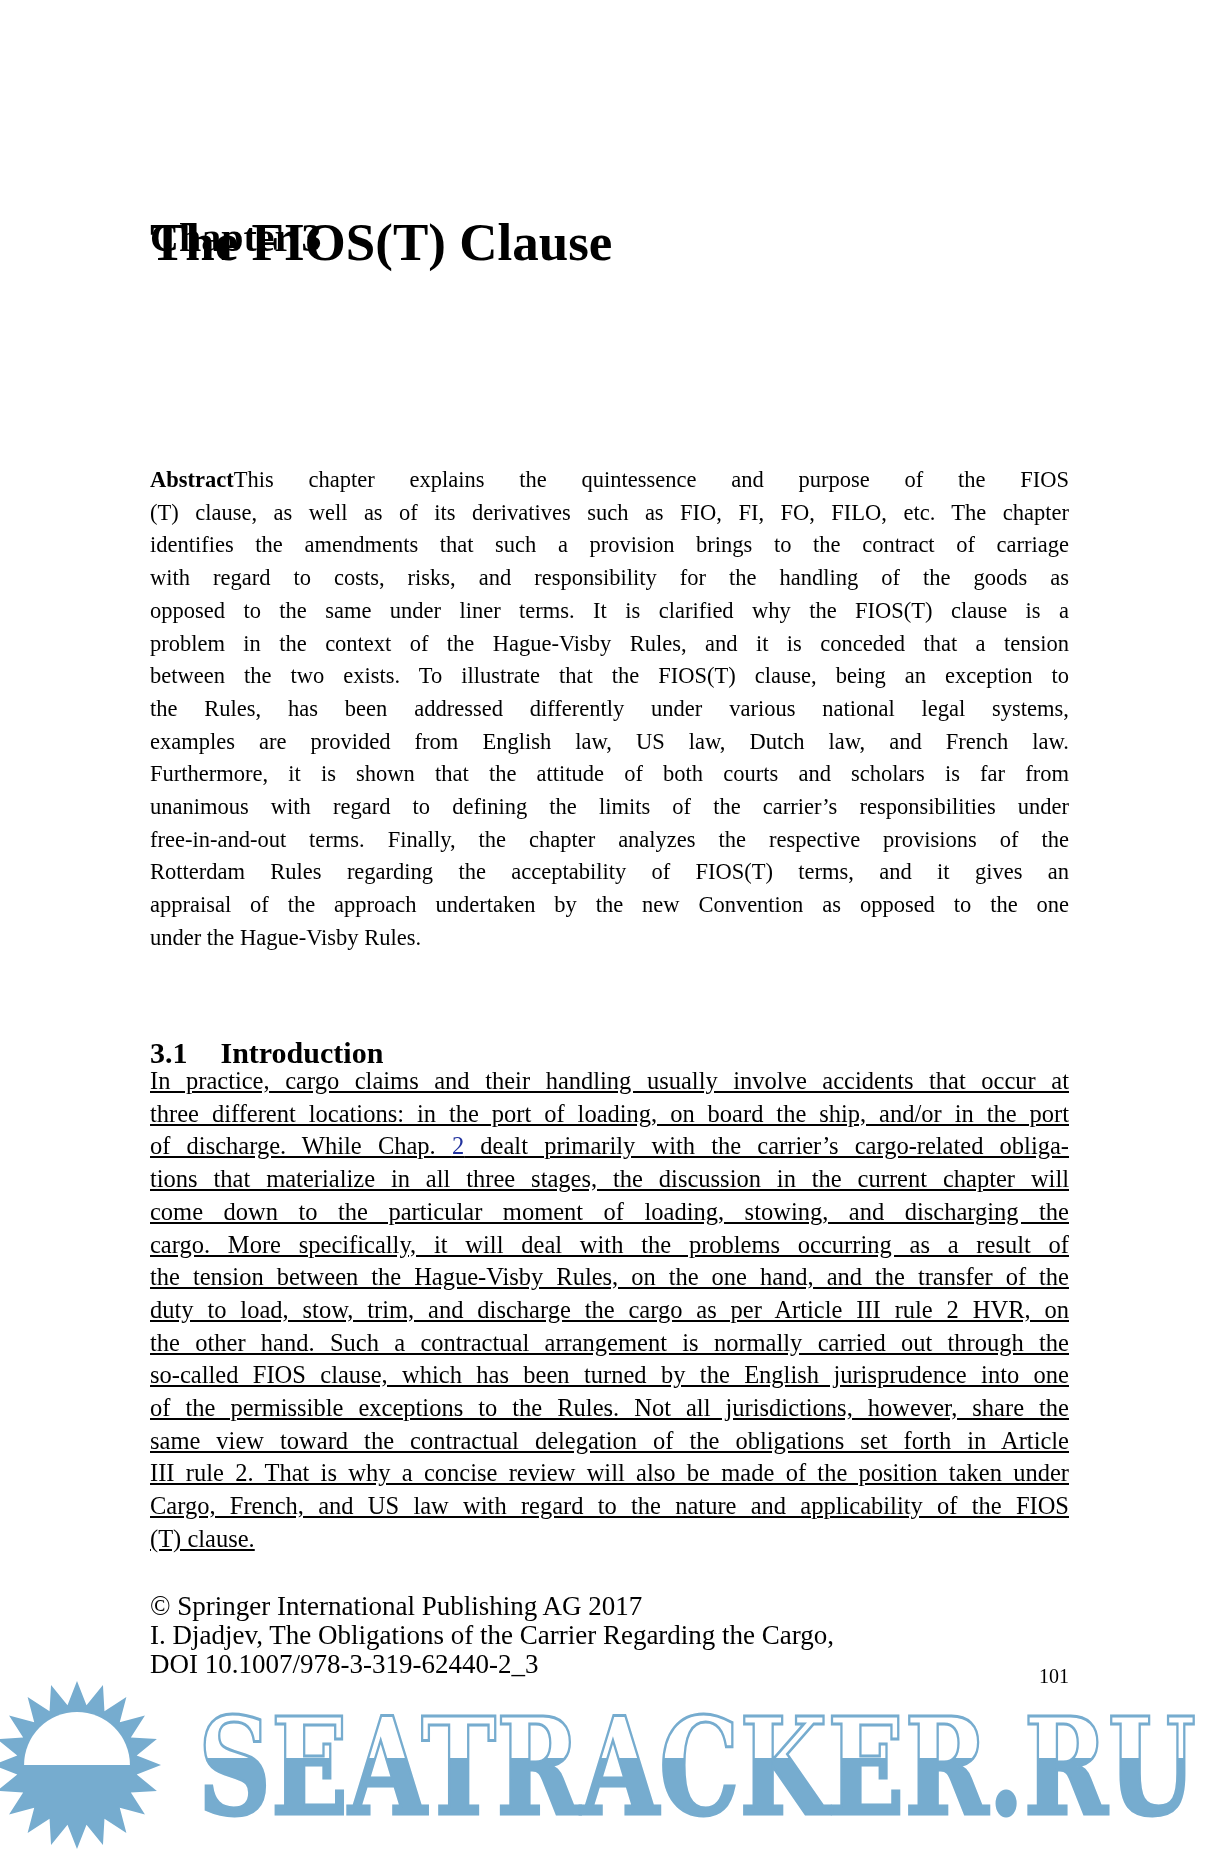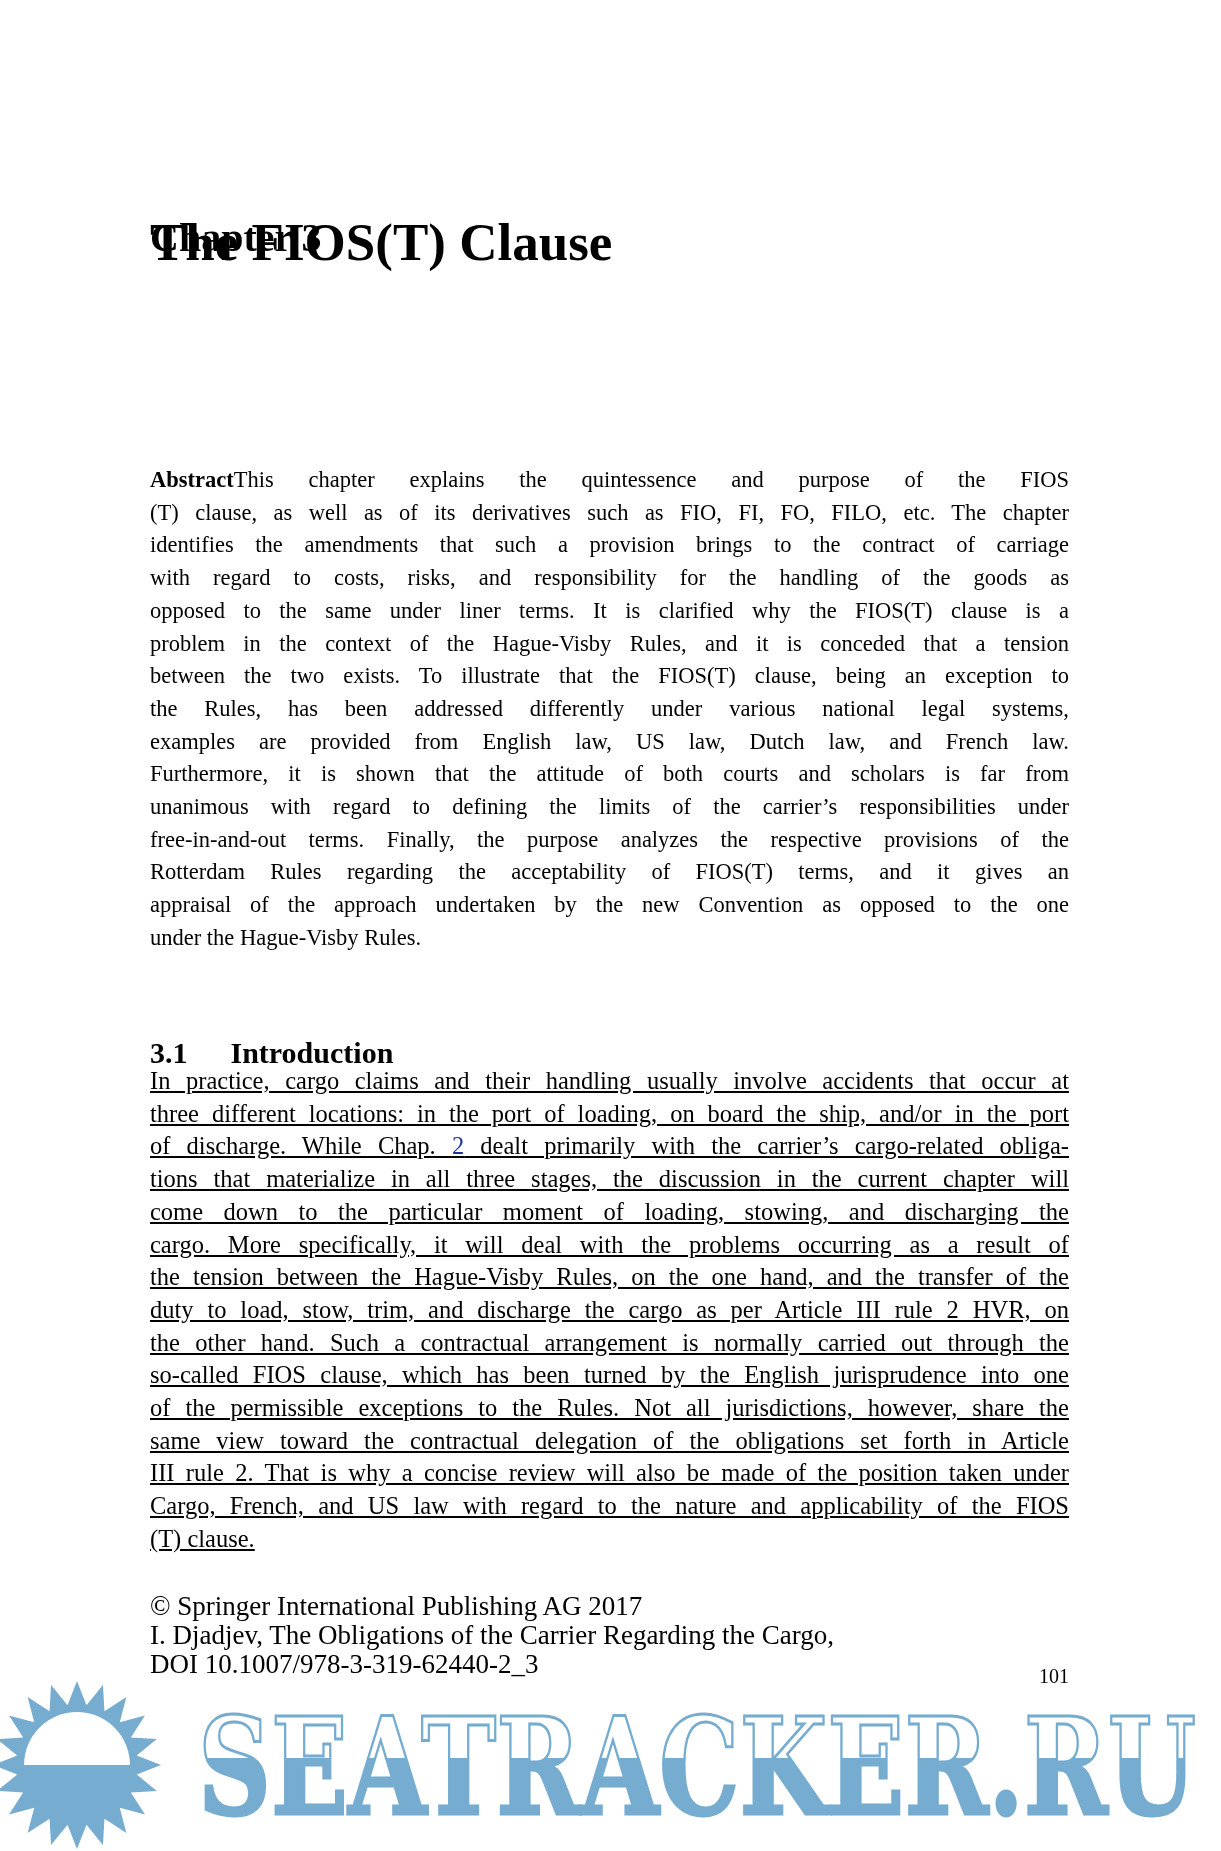--- a/index.html
+++ b/index.html
@@ -25,21 +25,21 @@
     text-align:justify;
     text-align-last:justify;
     white-space:normal;
   }
   .para .tline:last-child{text-align-last:left;}
   .abstract{top:464px;font-size:22.5px;line-height:32.7px;}
   .abstract .b{font-weight:bold;}
   .sec-heading{
     position:absolute;left:150px;top:1038px;
     font-size:30px;font-weight:bold;line-height:1;
-    display:flex;gap:43px;
+    display:flex;gap:33px;
   }
   .intro{top:1065px;font-size:24.5px;line-height:32.7px;text-decoration:underline;}
   .lnk{color:#22339e;cursor:pointer;}
   .i{}
   .b{font-weight:bold;}
   .footer{
     position:absolute;left:150px;top:1592px;width:919px;
     font-size:27px;line-height:28.8px;z-index:3;
   }
   .pagenum{
@@ -63,21 +63,21 @@
       <div class="tline"><span>(T) clause, as well as of its derivatives such as FIO, FI, FO, FILO, etc. The chapter</span></div>
       <div class="tline"><span>identifies the amendments that such a provision brings to the contract of carriage</span></div>
       <div class="tline"><span>with regard to costs, risks, and responsibility for the handling of the goods as</span></div>
       <div class="tline"><span>opposed to the same under liner terms. It is clarified why the FIOS(T) clause is a</span></div>
       <div class="tline"><span>problem in the context of the Hague-Visby Rules, and it is conceded that a tension</span></div>
       <div class="tline"><span>between the two exists. To illustrate that the FIOS(T) clause, being an exception to</span></div>
       <div class="tline"><span>the Rules, has been addressed differently under various national legal systems,</span></div>
       <div class="tline"><span>examples are provided from English law, US law, Dutch law, and French law.</span></div>
       <div class="tline"><span>Furthermore, it is shown that the attitude of both courts and scholars is far from</span></div>
       <div class="tline"><span>unanimous with regard to defining the limits of the carrier’s responsibilities under</span></div>
-      <div class="tline"><span>free-in-and-out terms. Finally, the purpose analyzes the respective provisions of the</span></div>
+      <div class="tline"><span>free-in-and-out terms. Finally, the chapter analyzes the respective provisions of the</span></div>
       <div class="tline"><span>Rotterdam Rules regarding the acceptability of FIOS(T) terms, and it gives an</span></div>
       <div class="tline"><span>appraisal of the approach undertaken by the new Convention as opposed to the one</span></div>
       <div class="tline"><span>under the Hague-Visby Rules.</span></div>
     </div>
 
   <div class="sec-heading">
     <span>3.1</span>
     <span>Introduction</span>
   </div>
 

